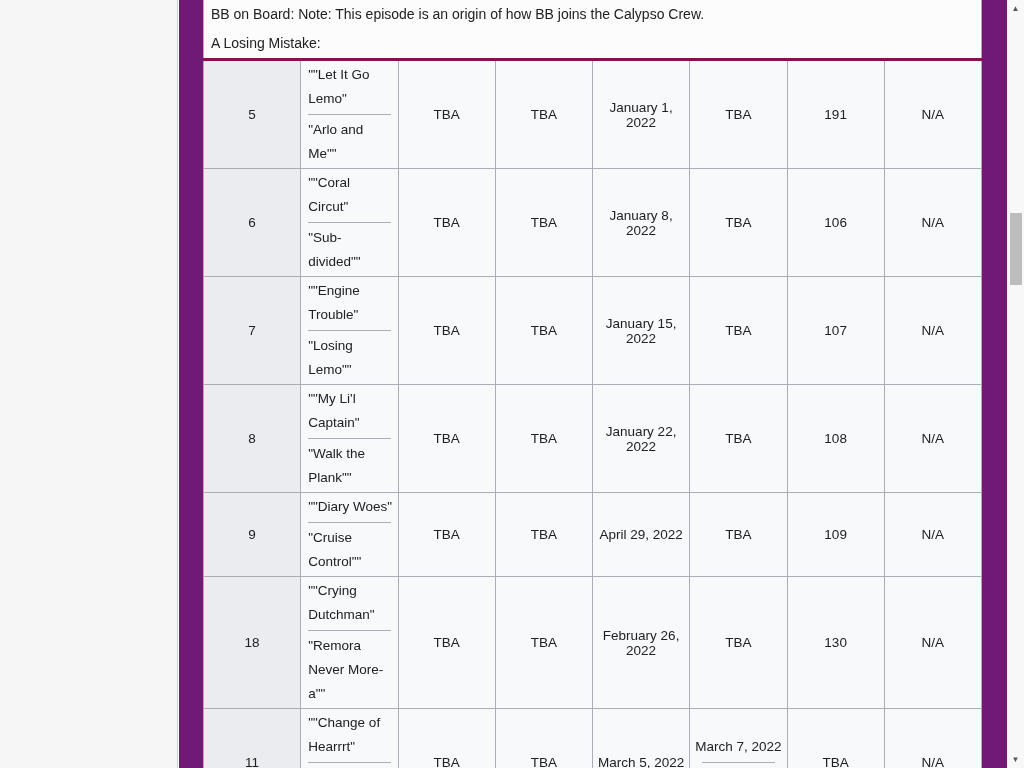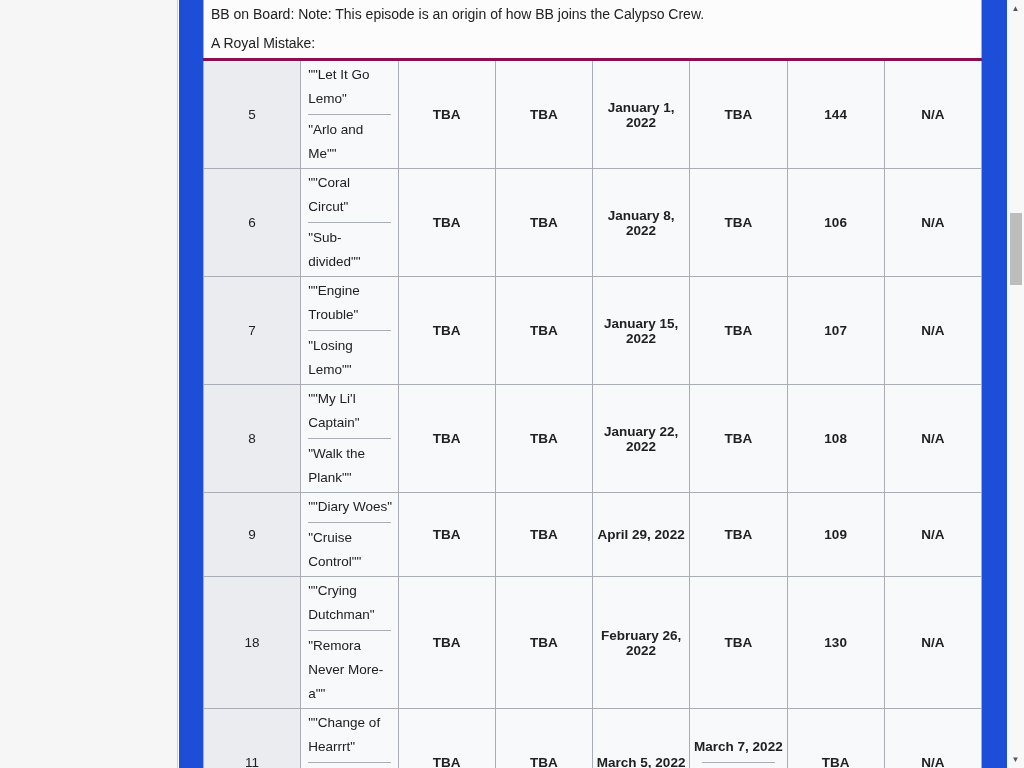--- a/index.html
+++ b/index.html
@@ -2,33 +2,33 @@
 <html style="--accent-rule: #8b0e4e; --cell-border: #a9aeb6; --th-bg: #eaecf0; --cell-bg: #f8f9fa; --desc-bg: #fcfcfd; --content-edge: #a7d7f9; --outer-bg: #f6f6f6; --text: #202122; --scroll-track: #f8f8f8; --scroll-thumb: #bdbdbd; --scroll-arrow: #555555;"><head>
 <meta charset="utf-8">
 <style>
   * { margin:0; padding:0; box-sizing:border-box; }
   html,body { width:1024px; height:768px; overflow:hidden; background:#fff;
     font-family:"Liberation Sans","DejaVu Sans",sans-serif; color:var(--text,#202122); }
 
   .gutter { position:absolute; left:0; top:0; width:178px; height:768px;
     background:var(--outer-bg,#f6f6f6); border-right:1px solid var(--content-edge,#a7d7f9); }
 
-  .content { position:absolute; left:179px; top:0; width:828px; height:768px; background:#1d4ed8; }
+  .content { position:absolute; left:179px; top:0; width:828px; height:768px; background:#701a75; }
 
   table.eplist { position:absolute; left:24px; top:0; width:779px;
     border-collapse:collapse; table-layout:fixed; font-size:13.5px; }
   table.eplist { border-left:1px solid var(--cell-border,#a9aeb6); border-right:1px solid var(--cell-border,#a9aeb6); }
   .eplist td, .eplist th { border:1px solid var(--cell-border,#a9aeb6); vertical-align:middle; }
   .eplist tr:first-child td { border-top:none; }
 
   th.num { width:37px; background:var(--th-bg,#eaecf0); font-weight:normal; text-align:center; }
   td.title { width:173px; background:var(--cell-bg,#f8f9fa); padding:2px 4px 2px 7px; text-align:left; }
   td.c3 { width:84px; }  td.c4 { width:76px; }  td.c5 { width:159px;margin-left:36px; }
   td.c6 { width:117px; } td.c7 { width:55px; }  td.c8 { width:78px; }
-  td.ctr { background:var(--cell-bg,#f8f9fa); text-align:center;font-weight:bold; }
+  td.ctr { background:var(--cell-bg,#f8f9fa); text-align:center; }
 
   .tseg { line-height:24px; }
   .tdiv { border-top:1px solid var(--cell-border,#a9aeb6); margin:3px 3px 3px 0; }
   .dseg { line-height:24px; }
   .ddiv { border-top:1px solid var(--cell-border,#a9aeb6); margin:3px 12px; }
 
   td.desc { background:var(--desc-bg,#fcfcfd); padding:0 8px 0 7px; font-size:14px; text-align:left; }
   td.desc.part-break { border-bottom:3px solid var(--accent-rule,#8b0e4e); }
   .dline { white-space:nowrap; overflow:hidden; }
   .lh29 .dline { line-height:29px; }
@@ -45,37 +45,37 @@
 <body>
 
 <div class="gutter"></div>
 
 <div class="content">
   <table class="eplist">
     <tbody>
         <tr style="height: 58px;">
           <td class="desc lh29 part-break" colspan="8">
             <div class="dline">BB on Board: Note: This episode is an origin of how BB joins the Calypso Crew.</div>
-            <div class="dline">A Royal Mistake:</div>
+            <div class="dline">A Losing Mistake:</div>
           </td>
         </tr>
         <tr style="height: 60px;">
           <th class="num">5</th>
           <td class="title">
             <div class="tseg">""Let It Go Lemo"</div>
             <div class="tdiv"></div>
             <div class="tseg">"Arlo and Me""</div>
           </td>
           <td class="ctr c3">TBA</td>
           <td class="ctr c4">TBA</td>
           <td class="ctr c5">January 1, 2022</td>
           <td class="ctr c6">
             <div class="dseg">TBA</div>
           </td>
-          <td class="ctr c7">144</td>
+          <td class="ctr c7">191</td>
           <td class="ctr c8">N/A</td>
         </tr>
         <tr style="height: 58px;">
           <th class="num">6</th>
           <td class="title">
             <div class="tseg">""Coral Circut"</div>
             <div class="tdiv"></div>
             <div class="tseg">"Sub-divided""</div>
           </td>
           <td class="ctr c3">TBA</td>

